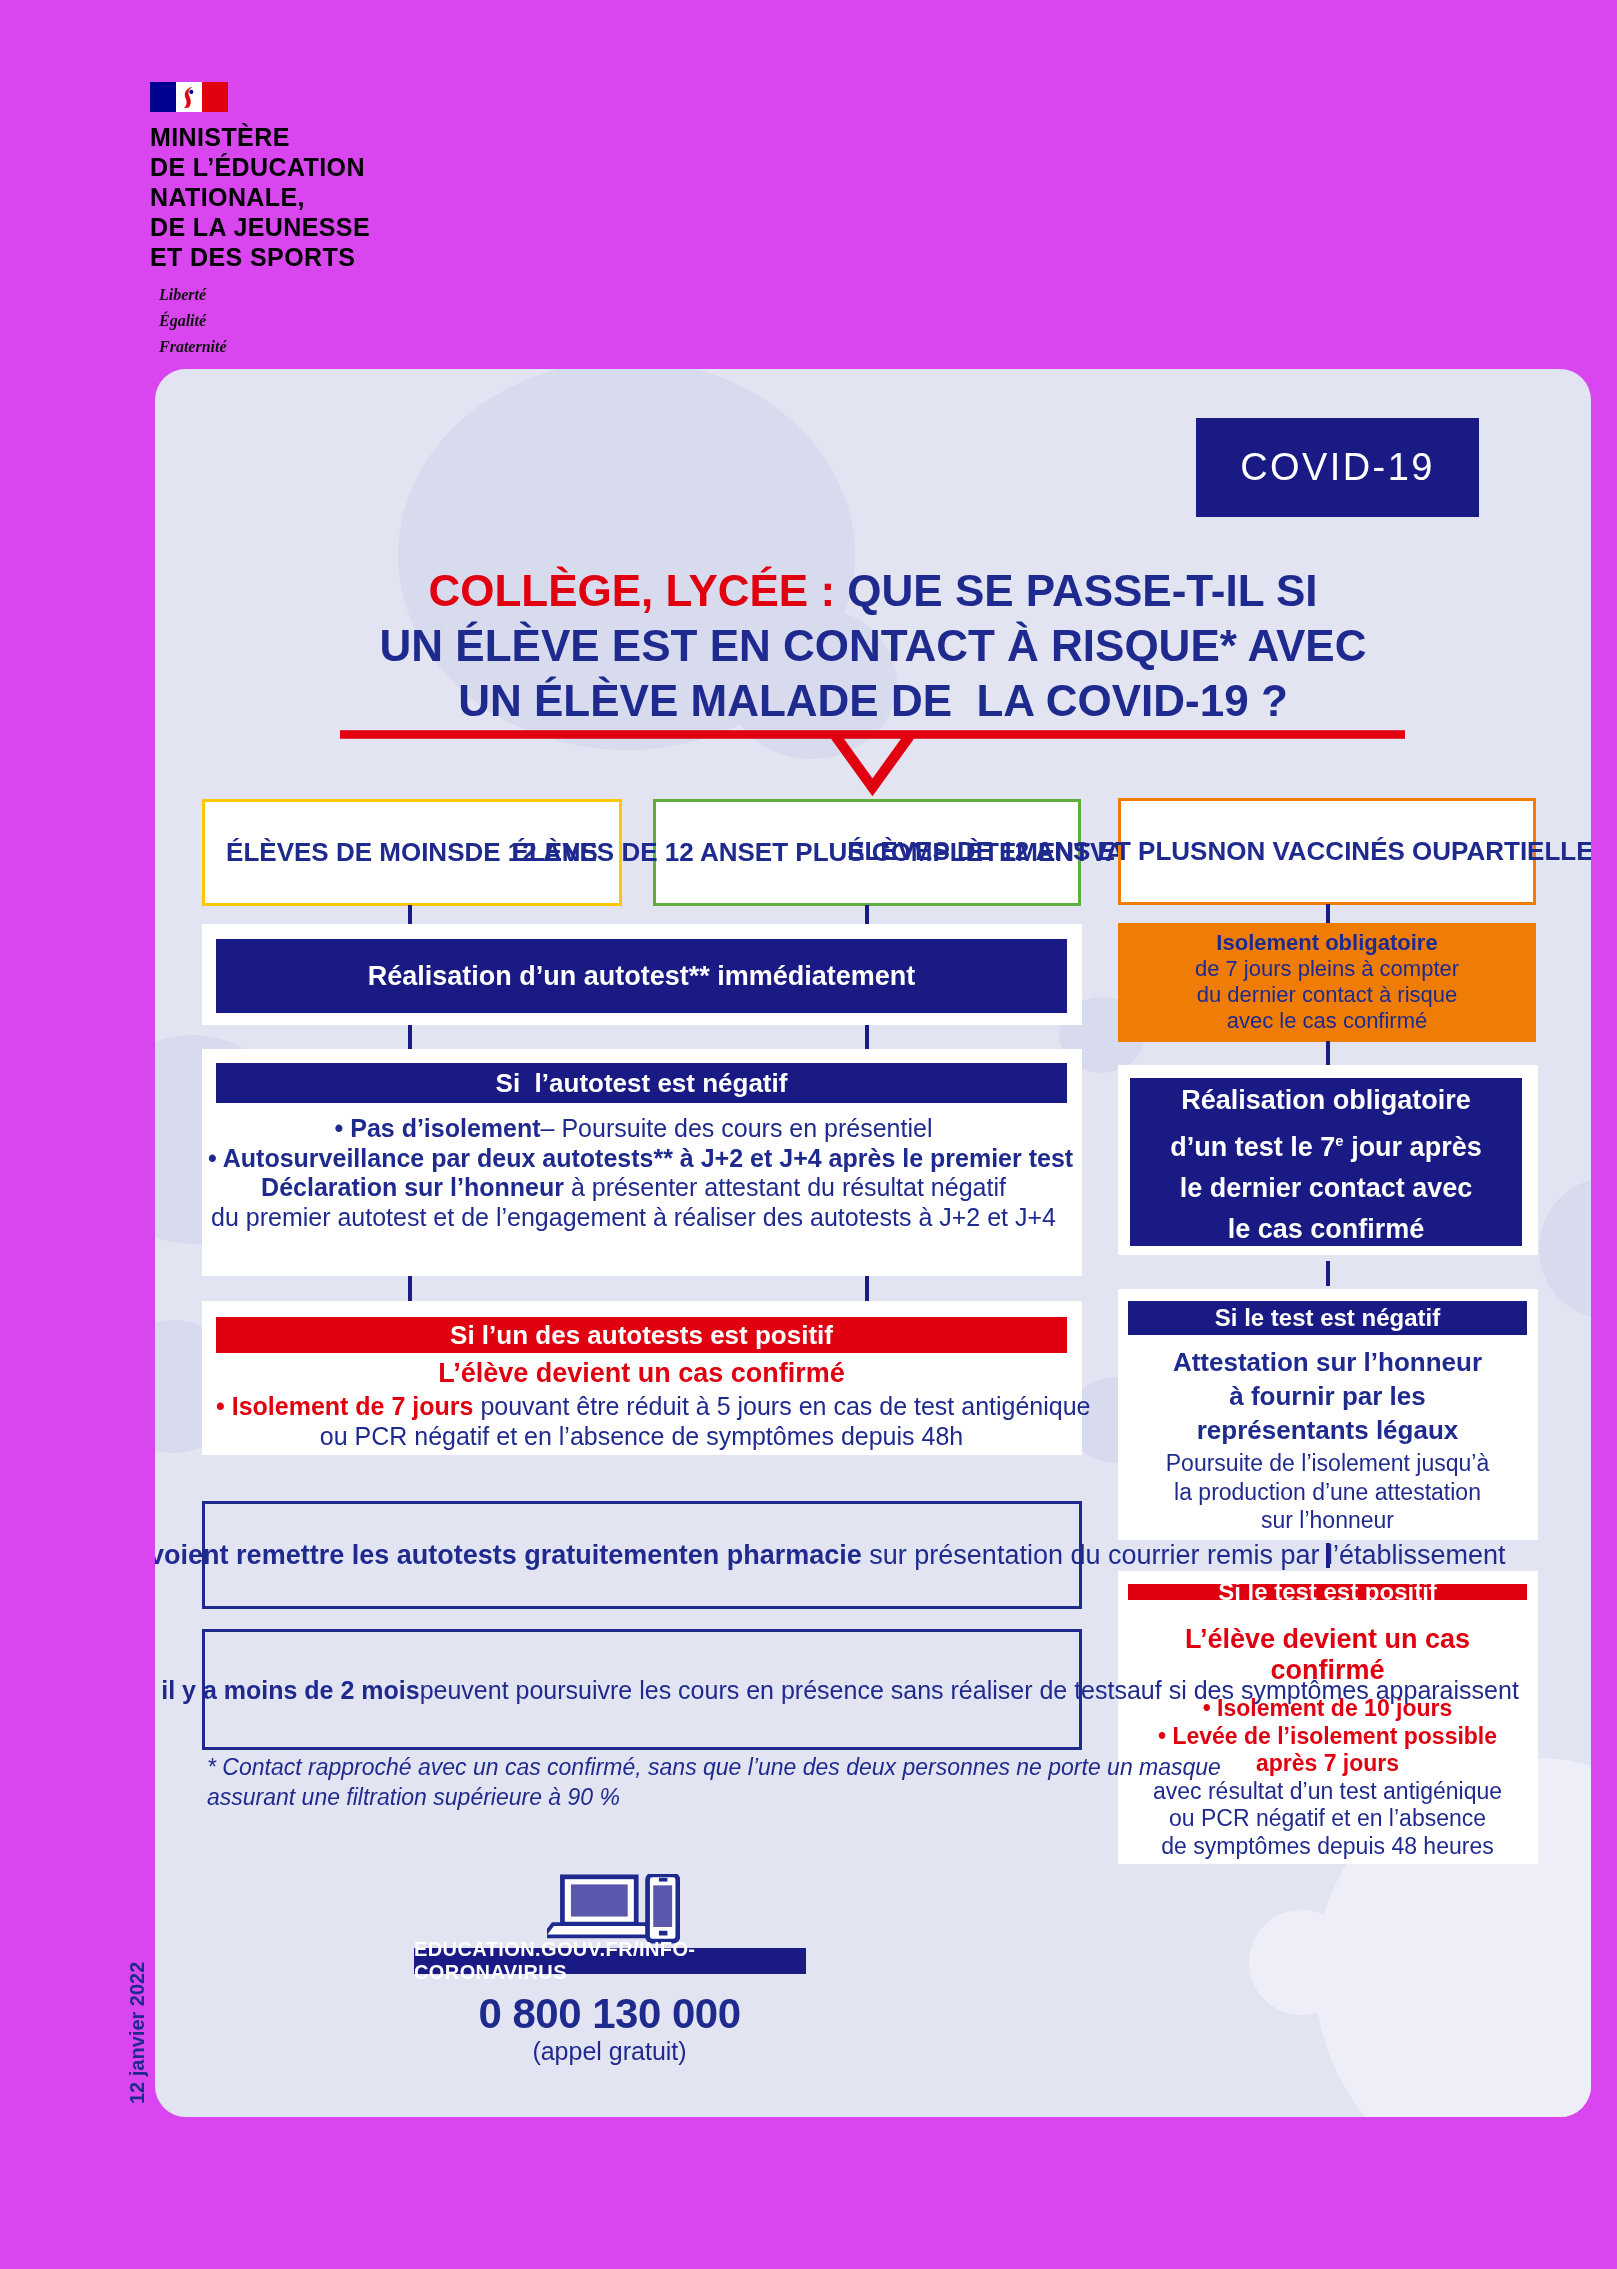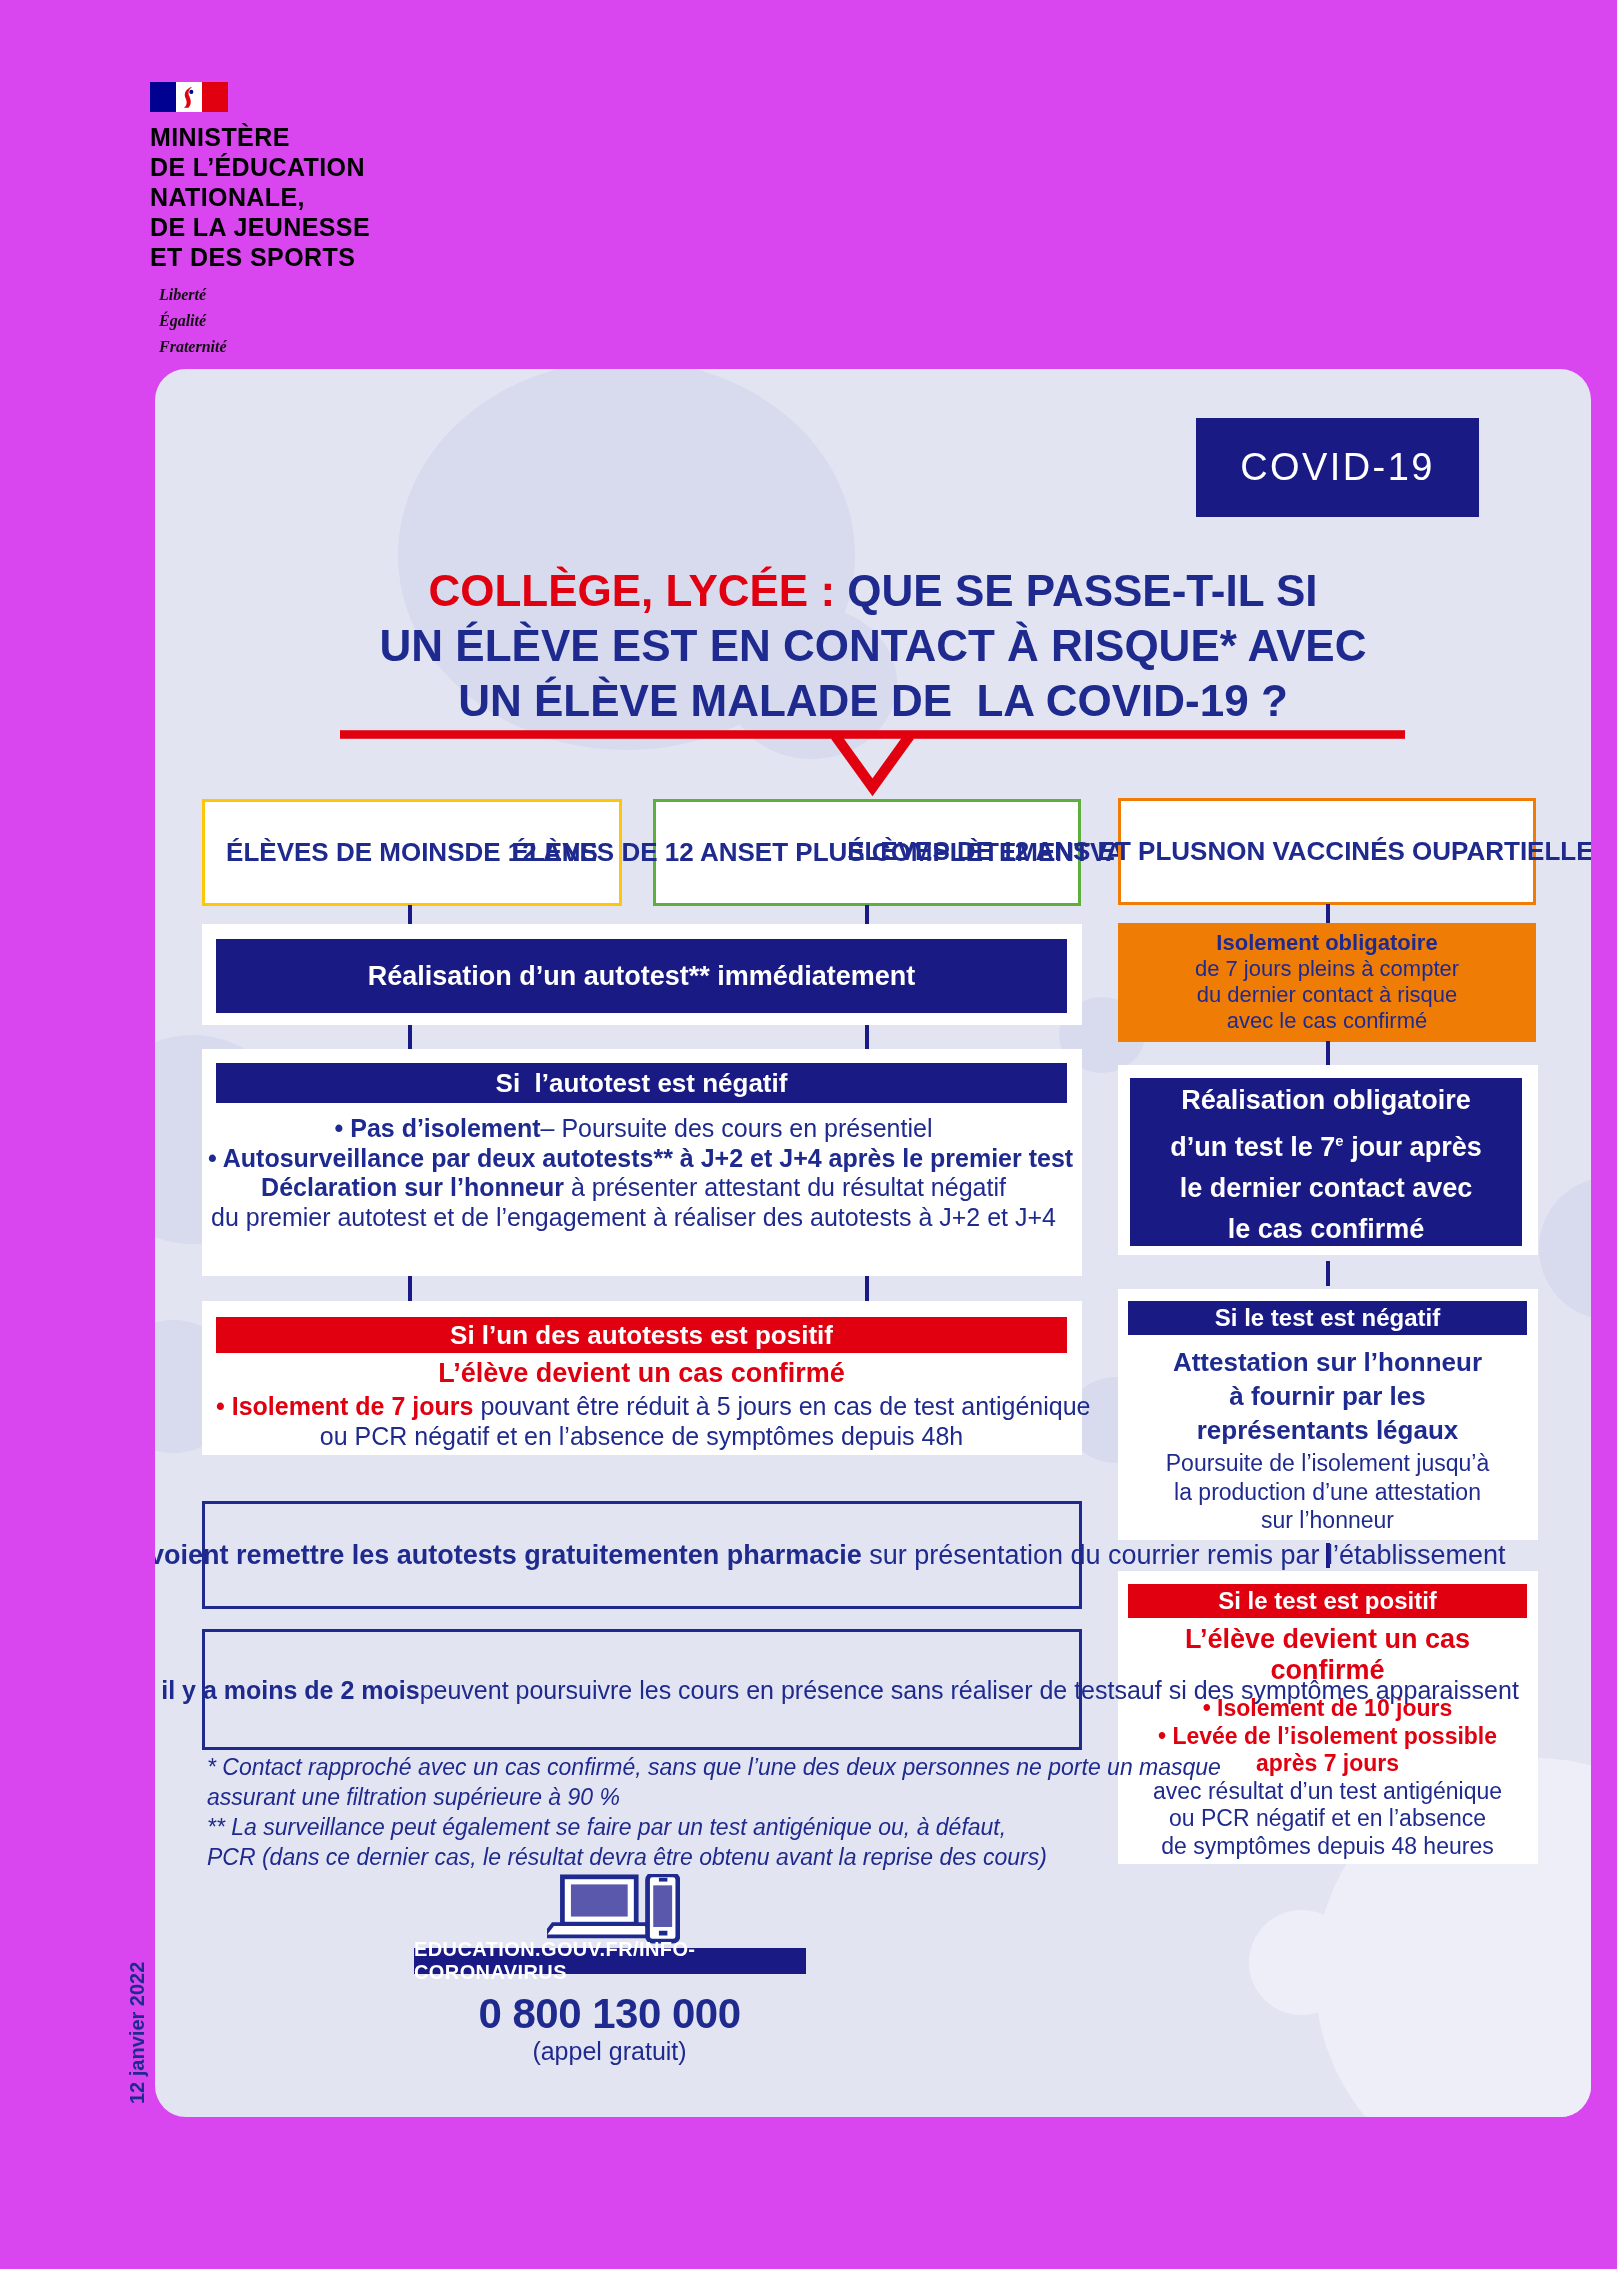--- a/index.html
+++ b/index.html
@@ -209,21 +209,21 @@
       </div>
     <div class="z rich" style="left:973px;top:1080px;width:399px;font-size:23px;line-height:28.5px;">
         <div><span>Poursuite de l’isolement jusqu’à</span></div>
         <div><span>la production d’une attestation</span></div>
         <div><span>sur l’honneur</span></div>
       </div>
 
     <div class="z stub" style="left:1171px;top:1174px;height:25px;"></div>
 
     <div class="z wbox" style="left:963px;top:1202px;width:420px;height:293px;"></div>
-    <div class="z bar red" style="left:973px;top:1215px;width:399px;height:34px;font-size:24px;">
+    <div class="z bar red" style="left:973px;top:1215px;width:399px;height:16px;font-size:24px;">
       <span>Si le test est positif</span>
     </div>
     <div class="z rich" style="left:973px;top:1255px;width:399px;font-weight:bold;font-size:27px;line-height:31px;color:var(--red);">
         <div><span>L’élève devient un cas</span></div>
         <div><span>confirmé</span></div>
       </div>
     <div class="z rich" style="left:973px;top:1326px;width:399px;font-size:23px;line-height:27.6px;">
         <div><span class="seg-b seg-r">• Isolement de 10 jours</span></div>
         <div><span class="seg-b seg-r">• Levée de l’isolement possible</span></div>
         <div><span class="seg-b seg-r">après 7 jours</span></div>
@@ -238,24 +238,20 @@
       </div>
     <div class="z bordered rich" style="left:47px;top:1260px;width:880px;height:121px;font-size:25px;line-height:32px;">
         <div><span class="seg-b">Les élèves infectés à la Covid-19 il y a moins de 2 mois</span></div>
         <div><span>peuvent poursuivre les cours en présence sans réaliser de test</span></div>
         <div><span>sauf si des symptômes apparaissent</span></div>
       </div>
 
     <div class="z footnote" style="left:52px;top:1384px;width:875px;">
         <div><span>* Contact rapproché avec un cas confirmé, sans que l’une des deux personnes ne porte un masque</span></div>
         <div><span>assurant une filtration supérieure à 90 %</span></div>
-      </div>
-    <div class="z footnote" style="left:52px;top:1444px;width:875px;">
-        <div><span>** La surveillance peut également se faire par un test antigénique ou, à défaut,</span></div>
-        <div><span>PCR (dans ce dernier cas, le résultat devra être obtenu avant la reprise des cours)</span></div>
       </div>
 
     <svg class="z" style="left:392px;top:1505px;" width="133" height="70" viewBox="0 0 140 74">
       <rect x="16" y="3" width="78" height="50" fill="#ffffff" stroke="#1f2a8f" stroke-width="5"></rect>
       <rect x="25" y="11" width="60" height="34" fill="#5a58ad"></rect>
       <path d="M6 53 L104 53 L114 66 L-4 66 Z" fill="#ffffff" stroke="#1f2a8f" stroke-width="4"></path>
       <rect x="106" y="1" width="32" height="70" rx="5" fill="#ffffff" stroke="#1f2a8f" stroke-width="5"></rect>
       <rect x="112" y="12" width="20" height="44" fill="#5a58ad"></rect>
       <rect x="118" y="4" width="9" height="4" fill="#1f2a8f"></rect>
       <rect x="118" y="60" width="9" height="5" fill="#1f2a8f"></rect>

